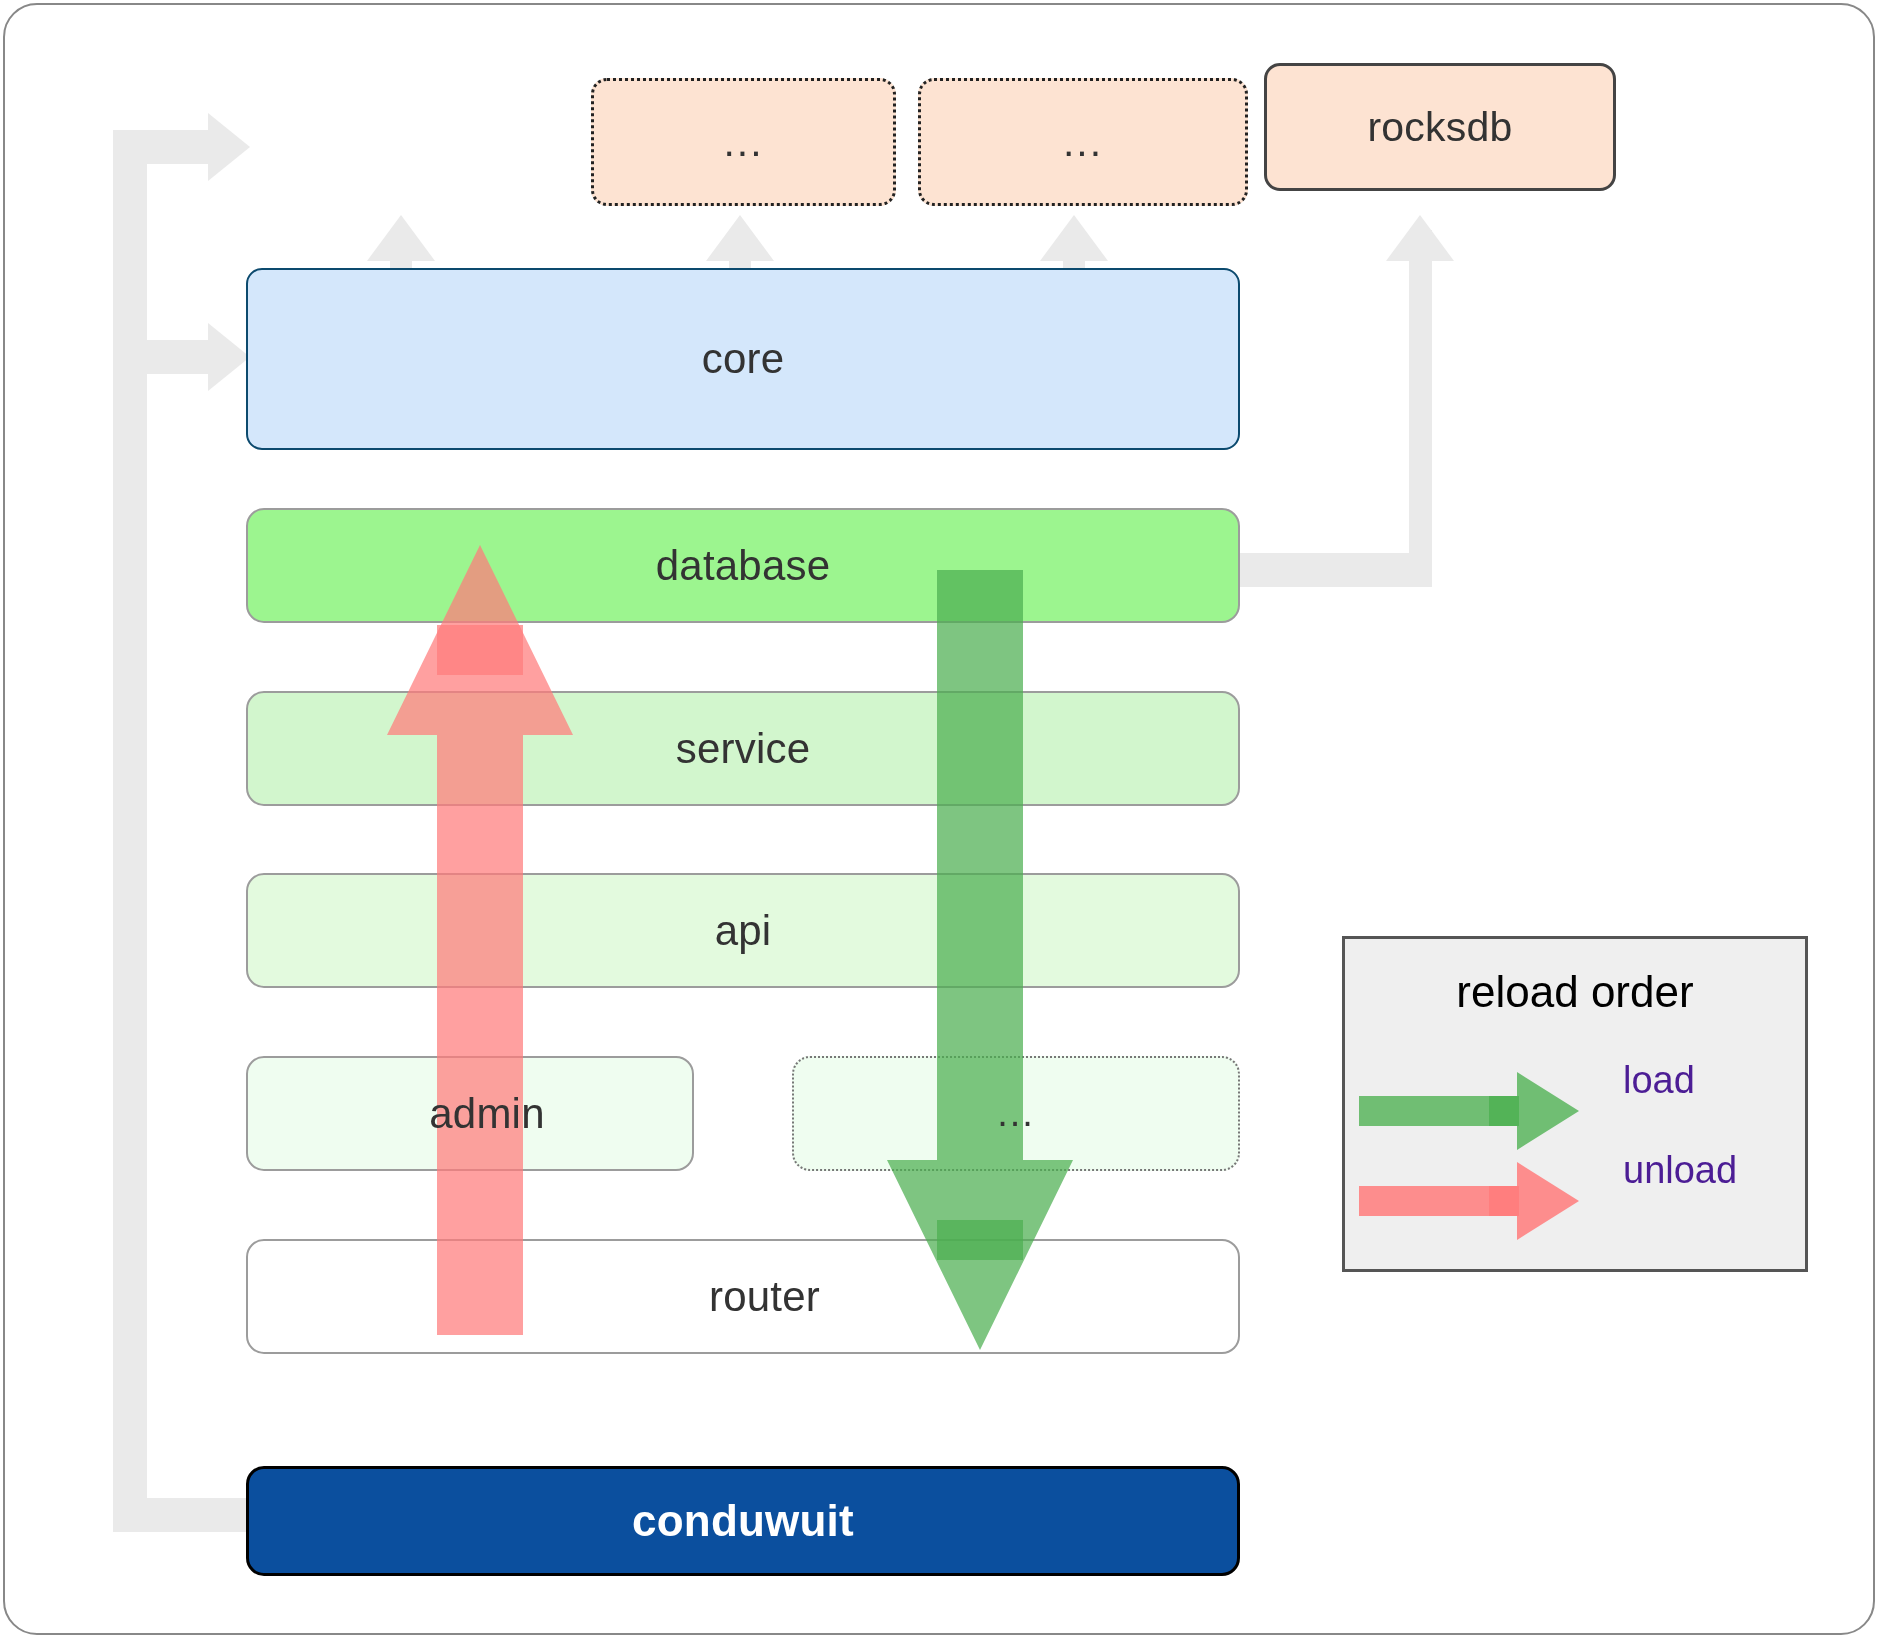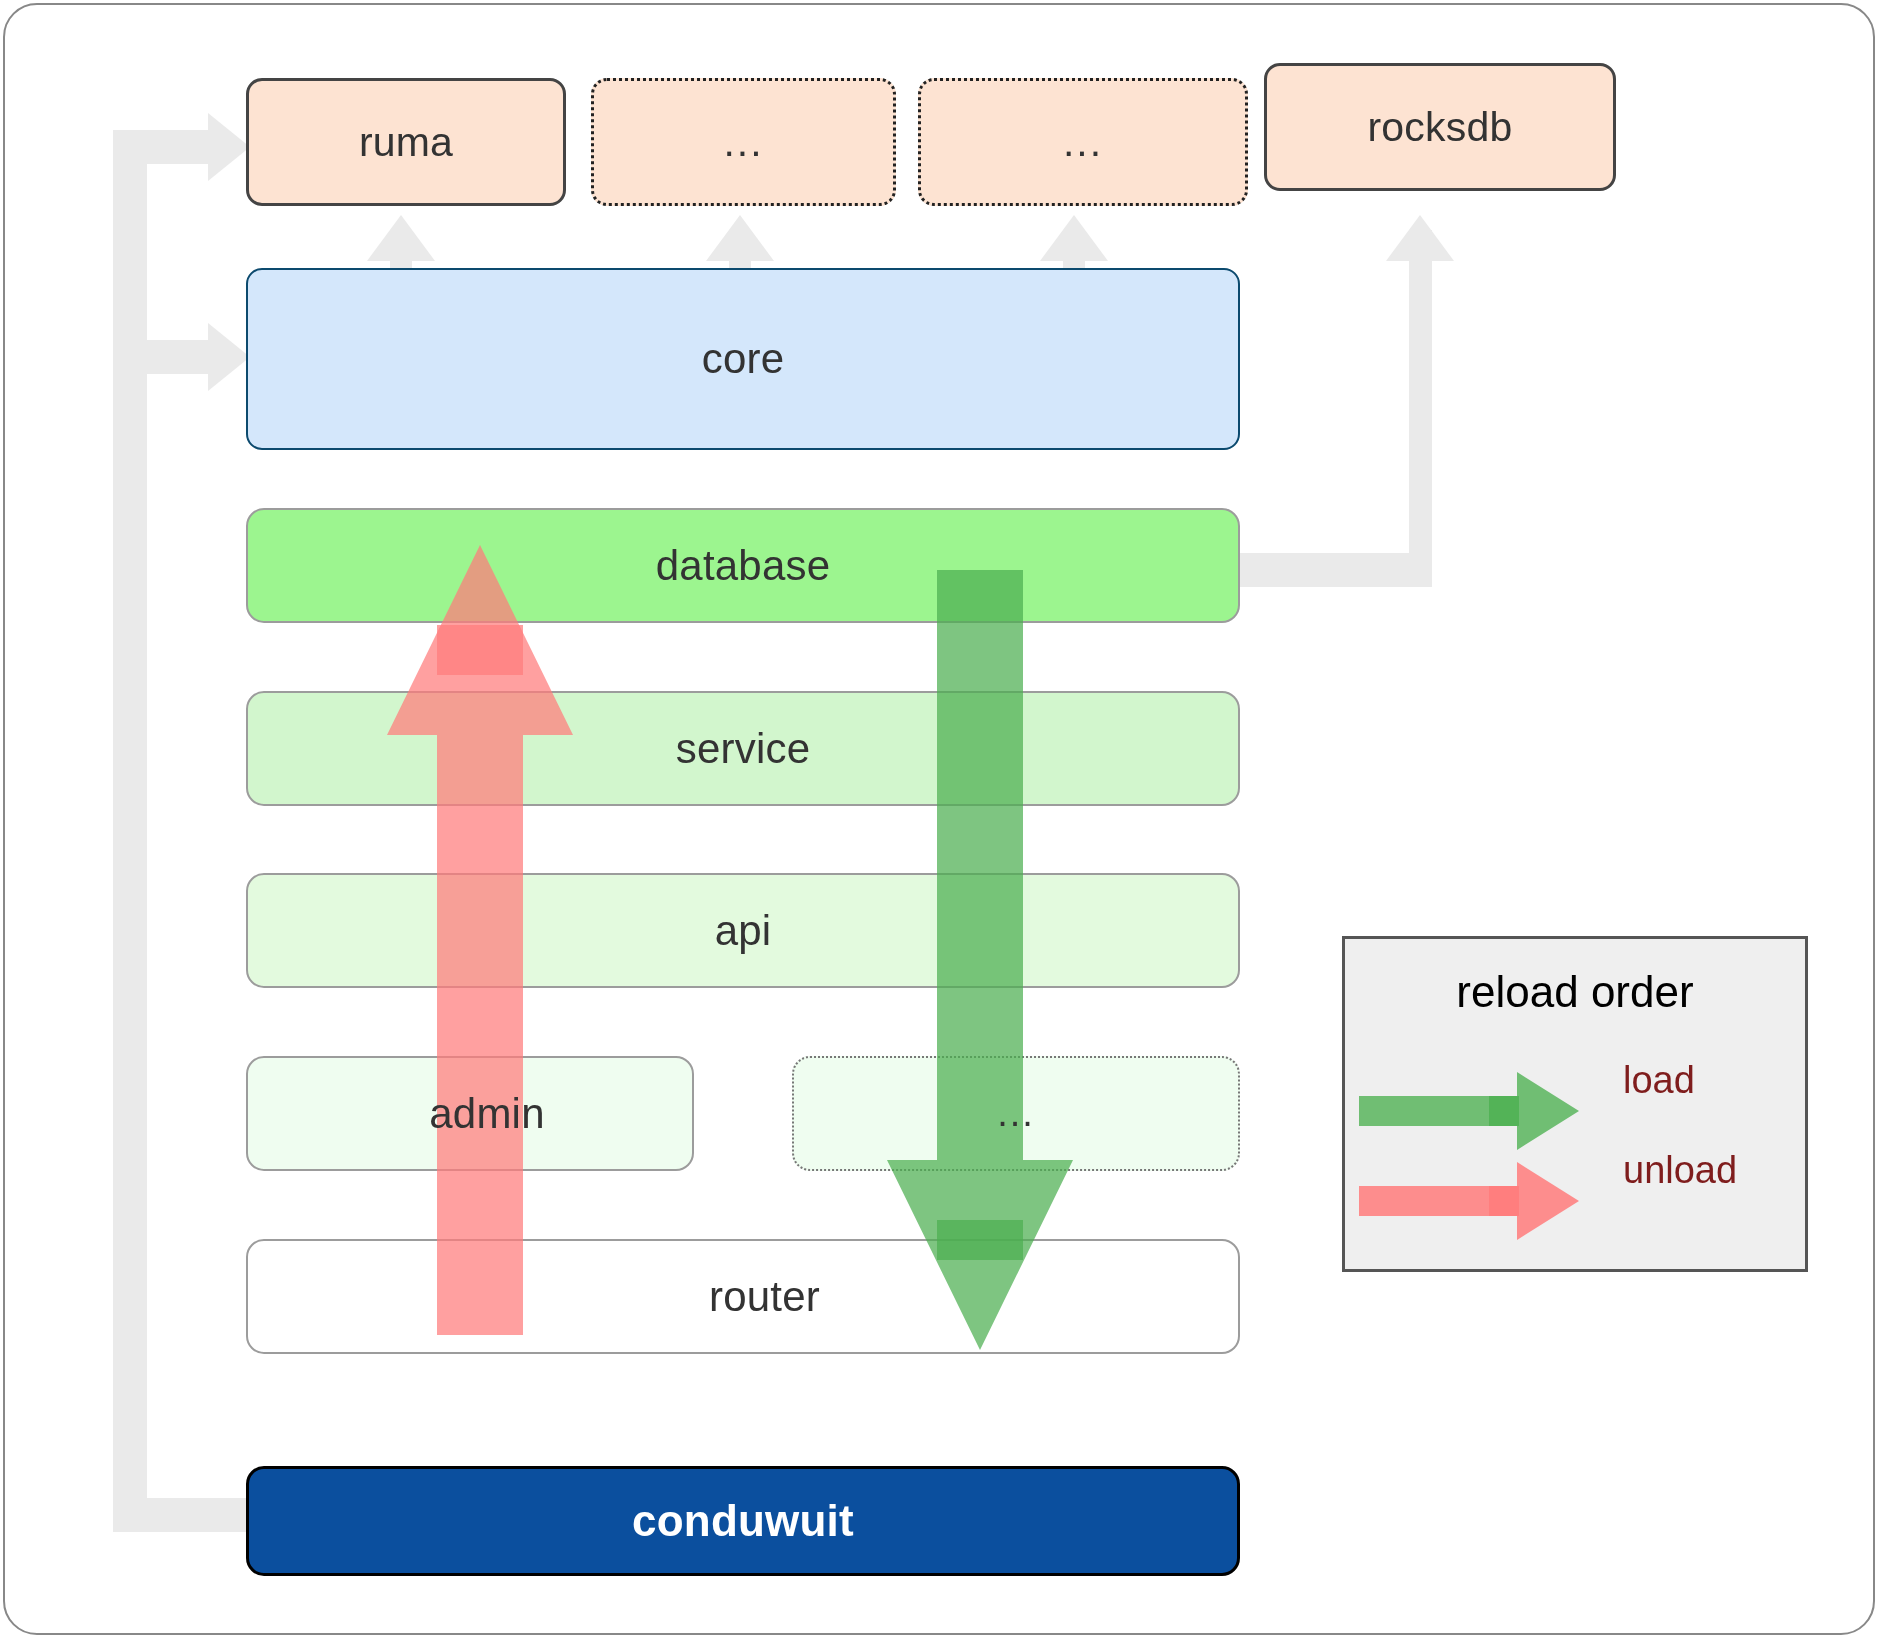--- a/index.html
+++ b/index.html
@@ -123,21 +123,21 @@
   .legend-title {
     position: absolute;
     width: 100%;
     text-align: center;
     font-size: 44px;
     color: #000000;
   }
   .legend-label {
     position: absolute;
     font-size: 38px;
-    color: #7f1d1d;
+    color: #4c1d95;
   }
   .legend-arrow { position: absolute; }
   .legend-arrow svg { display: block; }
 </style>
 </head>
 <body>
 
 <div id="canvas">
   <div id="frame"></div>
 
@@ -157,23 +157,20 @@
   <div class="gray" style="left:729px; top:230px; width:22px; height:48px;"></div>
   <div class="gray-arrow-up" style="left:706px; top:215px;"></div>
 
   <div class="gray" style="left:1063px; top:230px; width:22px; height:48px;"></div>
   <div class="gray-arrow-up" style="left:1040px; top:215px;"></div>
 
   <div class="gray" style="left:1237px; top:553px; width:195px; height:34px;"></div>
   <div class="gray" style="left:1409px; top:230px; width:23px; height:357px;"></div>
   <div class="gray-arrow-up" style="left:1386px; top:215px;"></div>
 
-  <div class="node dep" style="left:246px; top:78px; width:320px;">
-    <span class="lbl">ruma</span>
-  </div>
 
   <div class="node dep dotted" style="left:591px; top:78px; width:305px;">
     <span class="dots">...</span>
   </div>
 
   <div class="node dep dotted" style="left:918px; top:78px; width:330px;">
     <span class="dots">...</span>
   </div>
 
   <div class="node dep" style="left:1264px; top:63px; width:352px;">

